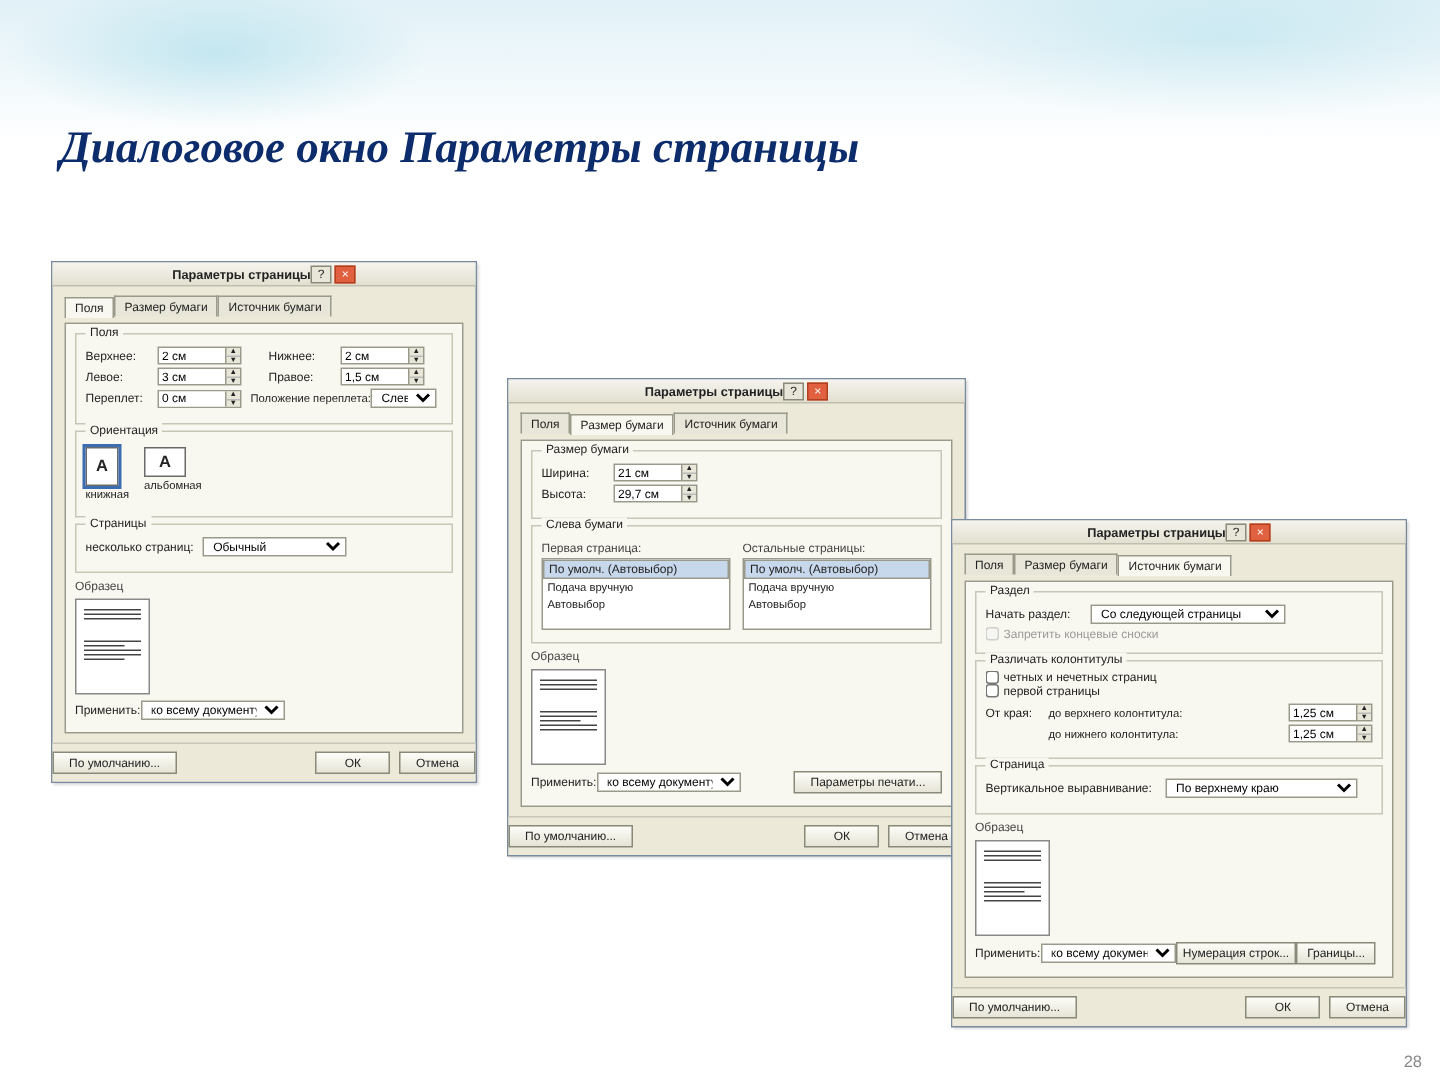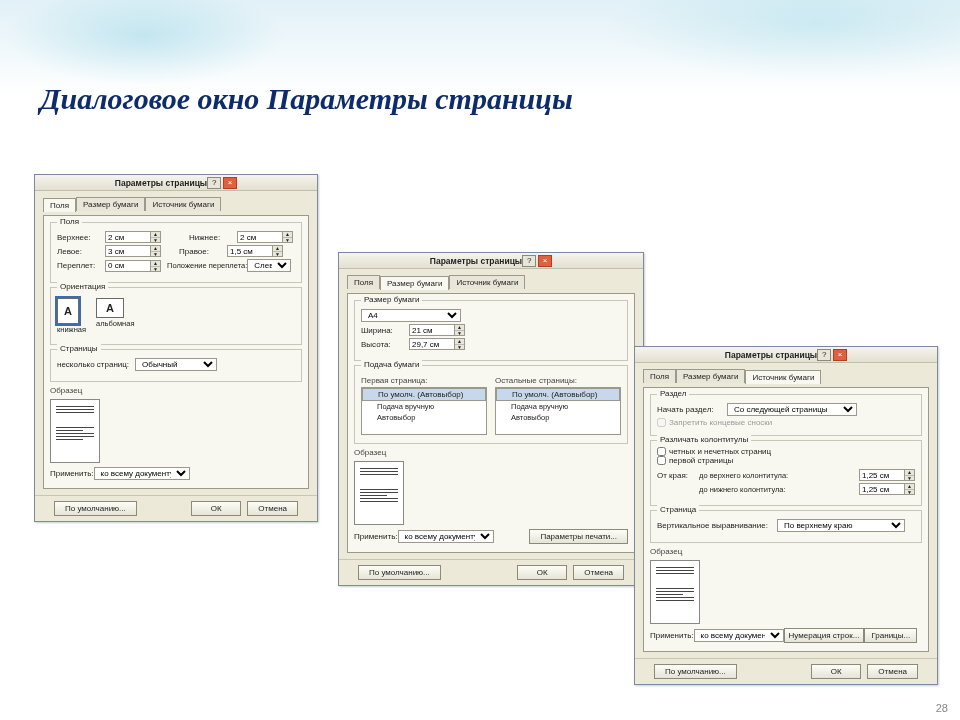--- a/index.html
+++ b/index.html
@@ -146,25 +146,25 @@
     padding:6px 5px;
     display:flex; flex-direction:column; gap:2px;
   }
   .preview .line { height:1px; background:#444;}
   .preview .line.s{width:70%;}
   .listbox {
     border:1px solid #9a9a8a; background:#fff;
     height: 48px; overflow:hidden;
     font-size:7.5px;
   }
-  .listbox div{ padding:1px 15px;}
+  .listbox div{ padding:1px 3px;}
   .listbox div.sel{ background:#c8d8ec;}
   .btnrow {
     display:flex; gap:6px; justify-content:flex-end;
-    padding: 5px 19px;
+    padding: 5px 0;
     border-top:1px solid #c8c6b8;
     background:#ece9d8;
   }
   .btn {
     border:1px solid #8a8a7a;
     background: linear-gradient(#fdfdf8,#e6e4d6);
     padding: 2px 10px;
     font-size:8px;
     cursor:pointer;
     min-width:50px;
@@ -202,21 +202,21 @@
         <span class="legend">Поля</span>
         <div class="row">
           <span class="lbl">Верхнее:</span>
           <span class="spin">
               <input value="2 см" style="">
               <span class="arr">
                 <span>▲</span>
                 <span>▼</span>
               </span>
             </span>
-          <span class="lbl" style="margin-left:28px;">Нижнее:</span>
+          <span class="lbl" style="margin-left:18px;">Нижнее:</span>
           <span class="spin">
               <input value="2 см" style="">
               <span class="arr">
                 <span>▲</span>
                 <span>▼</span>
               </span>
             </span>
         </div>
         <div class="row">
           <span class="lbl">Левое:</span>
@@ -259,21 +259,21 @@
           <div class="orient-item">
             <div class="page-icon land">A</div>
             <span>альбомная</span>
           </div>
         </div>
       </div>
       <div class="fieldset">
         <span class="legend">Страницы</span>
         <div class="row">
           <span>несколько страниц:</span>
-          <select class="sel" style="width:82px;margin-left:6px;"><option>Обычный</option></select>
+          <select class="sel" style="width:96px;margin-left:6px;"><option>Обычный</option></select>
         </div>
       </div>
       <div class="group-label">Образец</div>
       <div class="preview">
         <div class="line"></div>
           <div class="line"></div>
           <div class="line"></div>
         <div style="height:10px;"></div>
         <div class="line"></div>
           <div class="line s"></div>
@@ -305,23 +305,20 @@
   <div class="dlg-body">
     <div class="tabs">
       <div class="tab">Поля</div>
       <div class="tab active">Размер бумаги</div>
       <div class="tab">Источник бумаги</div>
     </div>
     <div class="panel">
       <div class="fieldset">
         <span class="legend">Размер бумаги</span>
         <div class="row">
-            <select class="sel" style="width:100px;"><option>A4</option></select>
-          </div>
-        <div class="row">
           <span class="lbl">Ширина:</span>
           <span class="spin">
               <input value="21 см" style="">
               <span class="arr">
                 <span>▲</span>
                 <span>▼</span>
               </span>
             </span>
         </div>
         <div class="row">
@@ -329,21 +326,21 @@
           <span class="spin">
               <input value="29,7 см" style="">
               <span class="arr">
                 <span>▲</span>
                 <span>▼</span>
               </span>
             </span>
         </div>
       </div>
       <div class="fieldset">
-        <span class="legend">Подача бумаги</span>
+        <span class="legend">Слева бумаги</span>
         <div class="two-col">
           <div>
             <div class="group-label">Первая страница:</div>
             <div class="listbox">
               <div class="sel">По умолч. (Автовыбор)</div>
               <div>Подача вручную</div>
               <div>Автовыбор</div>
             </div>
           </div>
           <div>

